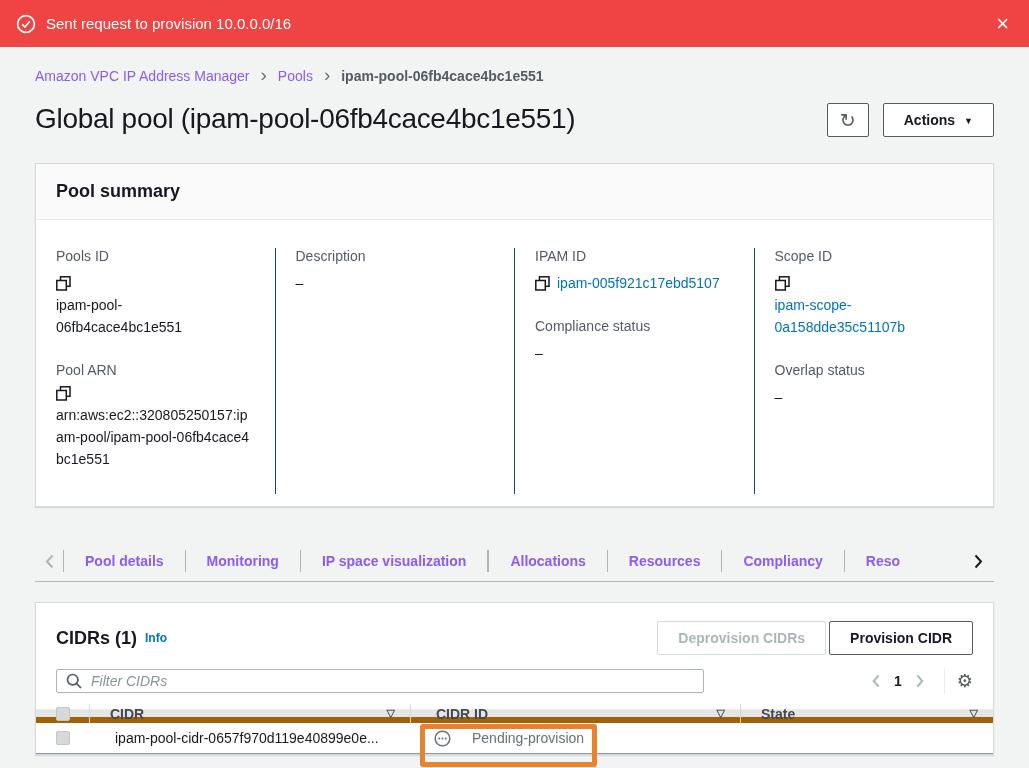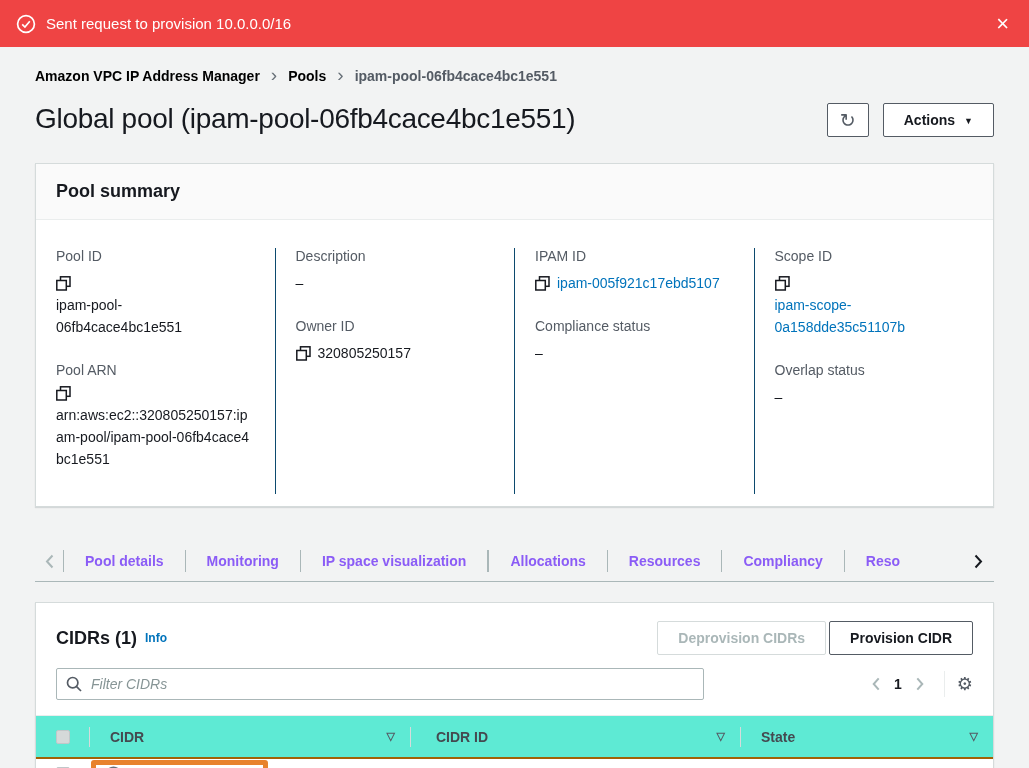--- a/index.html
+++ b/index.html
@@ -16,21 +16,21 @@
   }
   .banner .msg { margin-left:10px; font-size:15px; }
   .banner .close {
     margin-left:auto; font-size:22px; line-height:1; cursor:pointer;
     padding:0 4px; font-weight:400;
   }
   
   .content { padding:0 35px; }
   
   .breadcrumb { margin-top:21px; display:flex; align-items:center; font-size:14px; }
-  .breadcrumb .crumb { color:#000000; text-decoration:none; cursor:pointer;font-weight:bold; }
+  .breadcrumb .crumb { color:#8b5cf6; text-decoration:none; cursor:pointer; }
   .breadcrumb .sep { color:#687078; margin:0 11px; font-size:19px; line-height:14px; position:relative; top:-1px; }
   .breadcrumb .current { color:#545b64; font-weight:700; }
   
   .title-row { margin-top:19px; display:flex; align-items:flex-start; }
   h1 { margin:0; font-size:28px; font-weight:400; letter-spacing:-0.3px; }
   .title-actions { margin-left:auto; display:flex; gap:14px; }
   .btn {
     background:#fff; border:1px solid #545b64; border-radius:2px;
     height:34px; padding:0 20px; font-weight:700; font-size:14px; color:#16191f;
     font-family:inherit; cursor:pointer; display:inline-flex; align-items:center; gap:9px;
@@ -73,37 +73,37 @@
     content:""; position:absolute; left:0; right:0; bottom:-1px; height:4px; background:#16191f;
   }
   
   .cidrs-card { margin-top:20px; }
   .cidrs-head { display:flex; align-items:center; padding:18px 20px 10px; }
   .cidrs-title { font-size:18px; font-weight:700; }
   .info-link { color:#0073bb; font-size:12px; font-weight:700; margin-left:8px; cursor:pointer; }
   .cidrs-head .head-actions { margin-left:auto; display:flex; gap:3px; }
   .filter-row { display:flex; align-items:center; padding:3px 20px 15px; }
   .filter-box {
-    width:648px; height:32px; border:1px solid #aab7b8; border-radius:2px;
+    width:648px; height:24px; border:1px solid #aab7b8; border-radius:2px;
     display:flex; align-items:center; padding:0 9px; background:#fff;
   }
   .filter-box input {
     border:none; outline:none; flex:1; margin-left:7px; font-size:14px;
     font-family:inherit; color:#16191f; background:transparent;
   }
   .filter-box input::placeholder { color:#879596; font-style:italic; }
   .pager { margin-left:auto; display:flex; align-items:center; }
   .pager .pg-btn { color:#aab7b8; cursor:pointer; display:flex; align-items:center; padding:0 6px; }
   .pager .page-num { font-weight:700; margin:0 8px; }
   .pager .pg-divider { width:1px; height:26px; background:#eaeded; margin:0 12px 0 14px; }
   .pager .gear { color:#545b64; font-size:18px; cursor:pointer; }
   
   .tbl-header {
-    display:flex; align-items:center; height:44px; background:#5eead4;
-    border-top:1px solid #eaeded; border-bottom:2px solid #a16207;
+    display:flex; align-items:center; height:14px; background:#e5e5e5;
+    border-top:1px solid #eaeded; border-bottom:6px solid #a16207;
     font-weight:700; color:#444a50;
   }
   .tbl-row { display:flex; align-items:center; height:31px; background:#fff; border-bottom:1px solid #8d99a2; }
   .col-check { width:53px; padding-left:20px; display:flex; align-items:center; }
   .col-cidr  { width:320px; }
   .col-cidrid{ width:329px; }
   .col-state { flex:1; }
   .hcell { display:flex; align-items:center; height:100%; }
   .hcell .hlabel { margin-left:20px; }
   .col-cidrid .hlabel, .col-cidrid .cell-text { margin-left:25px; }
@@ -156,21 +156,21 @@
     </div>
   </div>
 
   <div class="card summary-card">
     <div class="card-header">
       <h2>Pool summary</h2>
     </div>
     <div class="summary-body">
       <div class="summary-col">
         <div class="field">
-          <div class="label">Pool ID</div>
+          <div class="label">Pools ID</div>
           <div class="value">
             <span class="copy">
               <svg width="15" height="15" viewBox="0 0 15 15">
                   <rect x="4.5" y="0.8" width="9.5" height="9.5" fill="none" stroke="#16191f" stroke-width="1.5"></rect>
                   <rect x="0.8" y="4.5" width="9.5" height="9.5" fill="#ffffff" stroke="#16191f" stroke-width="1.5"></rect>
                 </svg>
             </span><span class="wrap-narrow">ipam-pool-06fb4cace4bc1e551</span>
           </div>
         </div>
         <div class="field">
@@ -182,31 +182,20 @@
                   <rect x="0.8" y="4.5" width="9.5" height="9.5" fill="#ffffff" stroke="#16191f" stroke-width="1.5"></rect>
                 </svg>
             </span><span>arn:aws:ec2::320805250157:ipam-pool/ipam-pool-06fb4cace4bc1e551</span>
           </div>
         </div>
       </div>
       <div class="summary-col">
         <div class="field">
           <div class="label">Description</div>
           <div class="value">–</div>
-        </div>
-        <div class="field">
-          <div class="label">Owner ID</div>
-          <div class="value">
-            <span class="copy">
-              <svg width="15" height="15" viewBox="0 0 15 15">
-                  <rect x="4.5" y="0.8" width="9.5" height="9.5" fill="none" stroke="#16191f" stroke-width="1.5"></rect>
-                  <rect x="0.8" y="4.5" width="9.5" height="9.5" fill="#ffffff" stroke="#16191f" stroke-width="1.5"></rect>
-                </svg>
-            </span><span>320805250157</span>
-          </div>
         </div>
       </div>
       <div class="summary-col">
         <div class="field">
           <div class="label">IPAM ID</div>
           <div class="value link">
             <span class="copy">
               <svg width="15" height="15" viewBox="0 0 15 15">
                   <rect x="4.5" y="0.8" width="9.5" height="9.5" fill="none" stroke="#16191f" stroke-width="1.5"></rect>
                   <rect x="0.8" y="4.5" width="9.5" height="9.5" fill="#ffffff" stroke="#16191f" stroke-width="1.5"></rect>
@@ -339,20 +328,21 @@
         <span class="hlabel">State</span>
         <span class="sort">▽</span>
       </div>
     </div>
 
     <div class="tbl-row">
       <div class="col-check">
           <span class="checkbox"></span>
         </div>
       <div style="width:1px;"></div>
+      <div class="col-cidrid"><span class="cell-text">ipam-pool-cidr-0657f970d119e40899e0e...</span></div>
       <div class="col-state">
         <div class="state-cell">
           <span>
             <svg width="17" height="17" viewBox="0 0 17 17">
                 <circle cx="8.5" cy="8.5" r="7.3" fill="none" stroke="#687078" stroke-width="1.5"></circle>
                 <circle cx="5.3" cy="8.5" r="1" fill="#687078"></circle>
                 <circle cx="8.5" cy="8.5" r="1" fill="#687078"></circle>
                 <circle cx="11.7" cy="8.5" r="1" fill="#687078"></circle>
               </svg>
           </span>

